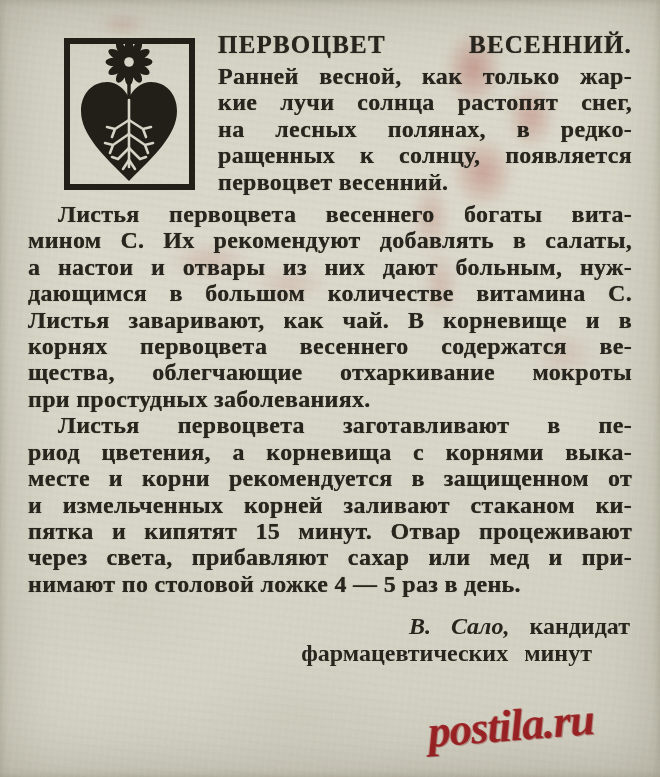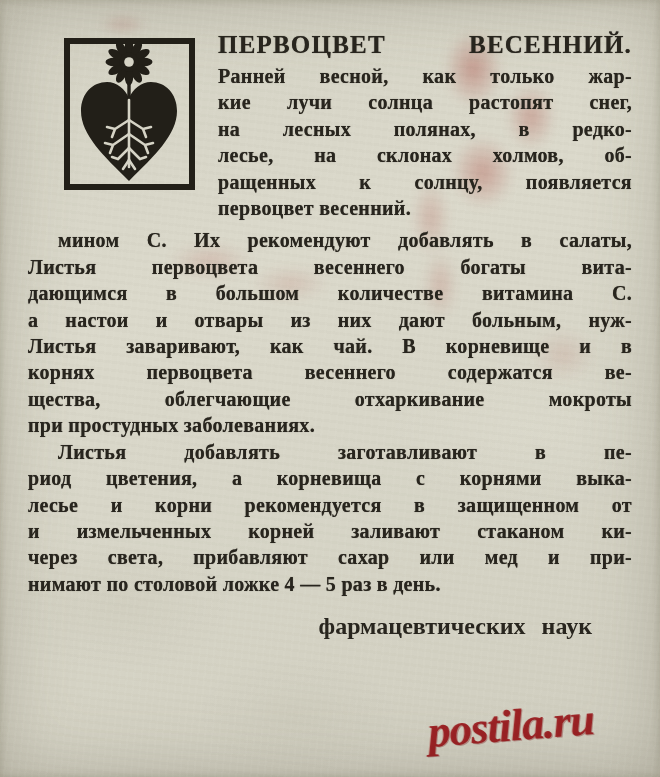--- a/index.html
+++ b/index.html
@@ -34,21 +34,21 @@
     background:
       radial-gradient(ellipse 60px 28px at 30% 40%, rgba(200,95,90,.2), rgba(0,0,0,0) 70%),
       radial-gradient(ellipse 55px 26px at 70% 65%, rgba(200,95,90,.17), rgba(0,0,0,0) 70%);}
   .stain.s4{left:498px;top:300px;width:130px;height:110px;
     background:radial-gradient(ellipse 45px 38px at 50% 50%, rgba(200,95,90,.15), rgba(0,0,0,0) 70%);}
   .stain.s5{left:78px;top:2px;width:90px;height:45px;
     background:radial-gradient(ellipse 35px 16px at 50% 50%, rgba(198,90,85,.2), rgba(0,0,0,0) 70%);}
 
   .content{position:absolute;left:28px;top:30px;width:604px;}
   .tline{
-    font-size:20px;line-height:26.4px;font-weight:700;
+    font-size:24px;line-height:26.4px;font-weight:700;
     text-align:justify;text-align-last:justify;
     letter-spacing:.3px;
     text-shadow:0 0 .7px rgba(40,36,28,.75);
     white-space:normal;
   }
   .lastline{text-align-last:left;}
   .para.indent .tline:first-child{text-indent:30px;}
 
   .top-row{display:flex;}
   .emblem{flex:0 0 135px;margin:6px 21px 0 34px;width:135px;height:158px;}
@@ -152,48 +152,52 @@
           </g>
         </svg>
       </div>
 
       <div class="intro-col">
         <h1 class="title">ПЕРВОЦВЕТ ВЕСЕННИЙ.</h1>
         <div class="para">
             <div class="tline">Ранней весной, как только жар-</div>
             <div class="tline">кие лучи солнца растопят снег,</div>
             <div class="tline">на лесных полянах, в редко-</div>
-            <div class="tline">лесье, на склонах холмов, об-</div>
             <div class="tline">ращенных к солнцу, появляется</div>
             <div class="tline lastline">первоцвет весенний.</div>
           </div>
       </div>
     </div>
 
     <div class="para indent flow">
+        <div class="tline">Листья первоцвета весеннего богаты вита-</div>
         <div class="tline">мином С. Их рекомендуют добавлять в салаты,</div>
-        <div class="tline">Листья первоцвета весеннего богаты вита-</div>
+        <div class="tline">а настои и отвары из них дают больным, нуж-</div>
         <div class="tline">дающимся в большом количестве витамина С.</div>
-        <div class="tline">а настои и отвары из них дают больным, нуж-</div>
         <div class="tline">Листья заваривают, как чай. В корневище и в</div>
         <div class="tline">корнях первоцвета весеннего содержатся ве-</div>
         <div class="tline">щества, облегчающие отхаркивание мокроты</div>
         <div class="tline lastline">при простудных заболеваниях.</div>
       </div>
 
     <div class="para indent">
-        <div class="tline">Листья добавлять заготавливают в пе-</div>
+        <div class="tline">Листья первоцвета заготавливают в пе-</div>
         <div class="tline">риод цветения, а корневища с корнями выка-</div>
-        <div class="tline">лесье и корни рекомендуется в защищенном от</div>
+        <div class="tline">месте и корни рекомендуется в защищенном от</div>
         <div class="tline">и измельченных корней заливают стаканом ки-</div>
+        <div class="tline">пятка и кипятят 15 минут. Отвар процеживают</div>
         <div class="tline">через света, прибавляют сахар или мед и при-</div>
         <div class="tline lastline">нимают по столовой ложке 4 — 5 раз в день.</div>
       </div>
 
     <div class="signature">
-      <div class="sig-line2">фармацевтических наук</div>
+      <div class="sig-line1">
+        <span class="sig-name">В. Сало,</span>
+        <span>кандидат</span>
+      </div>
+      <div class="sig-line2">фармацевтических минут</div>
     </div>
 
   </div>
 
   <div class="watermark">postila.ru</div>
 
 </div>
 
 </body></html>

